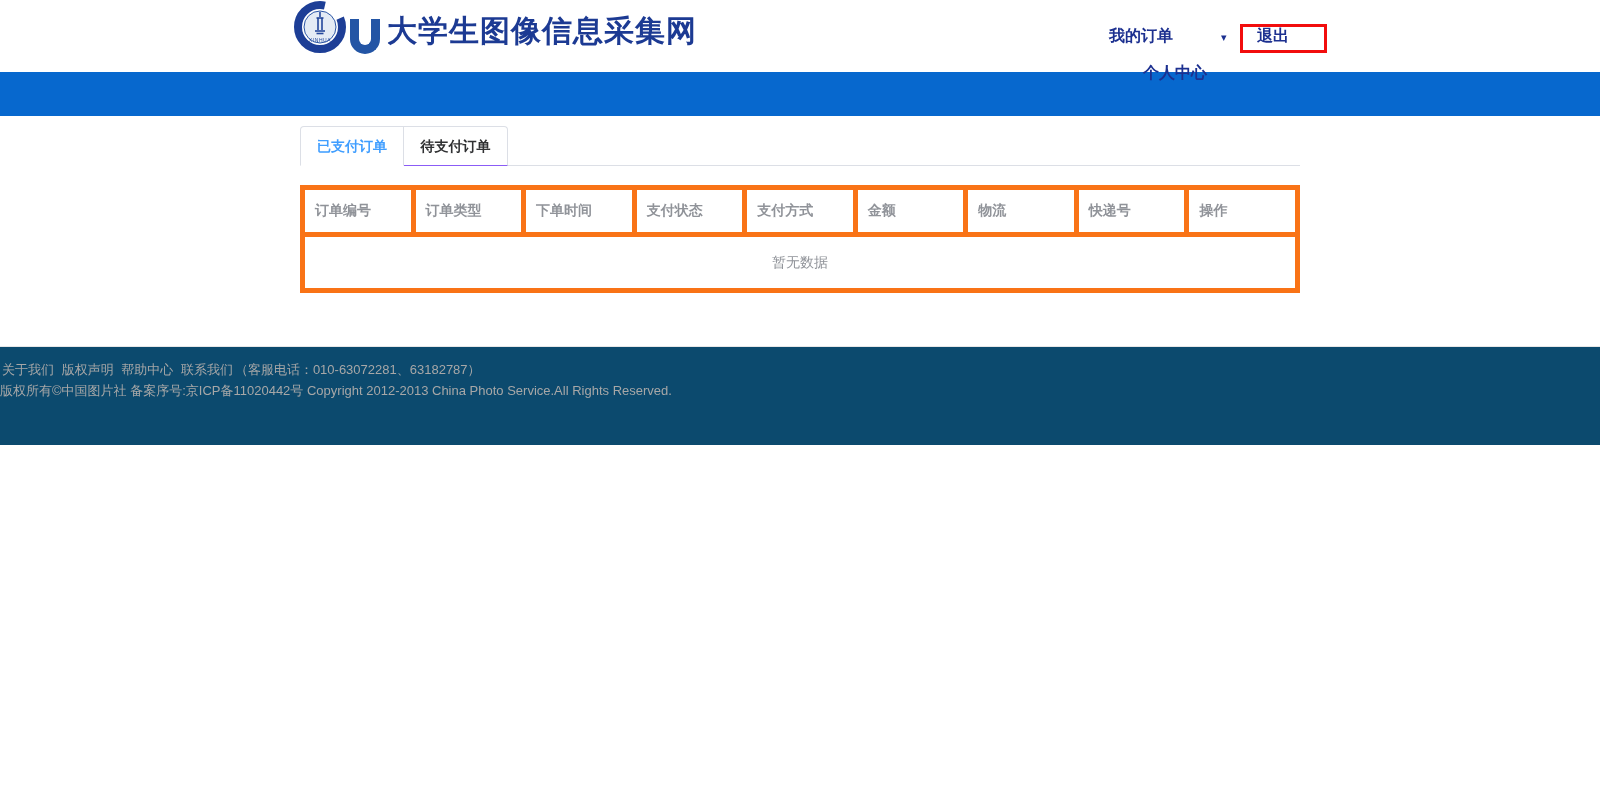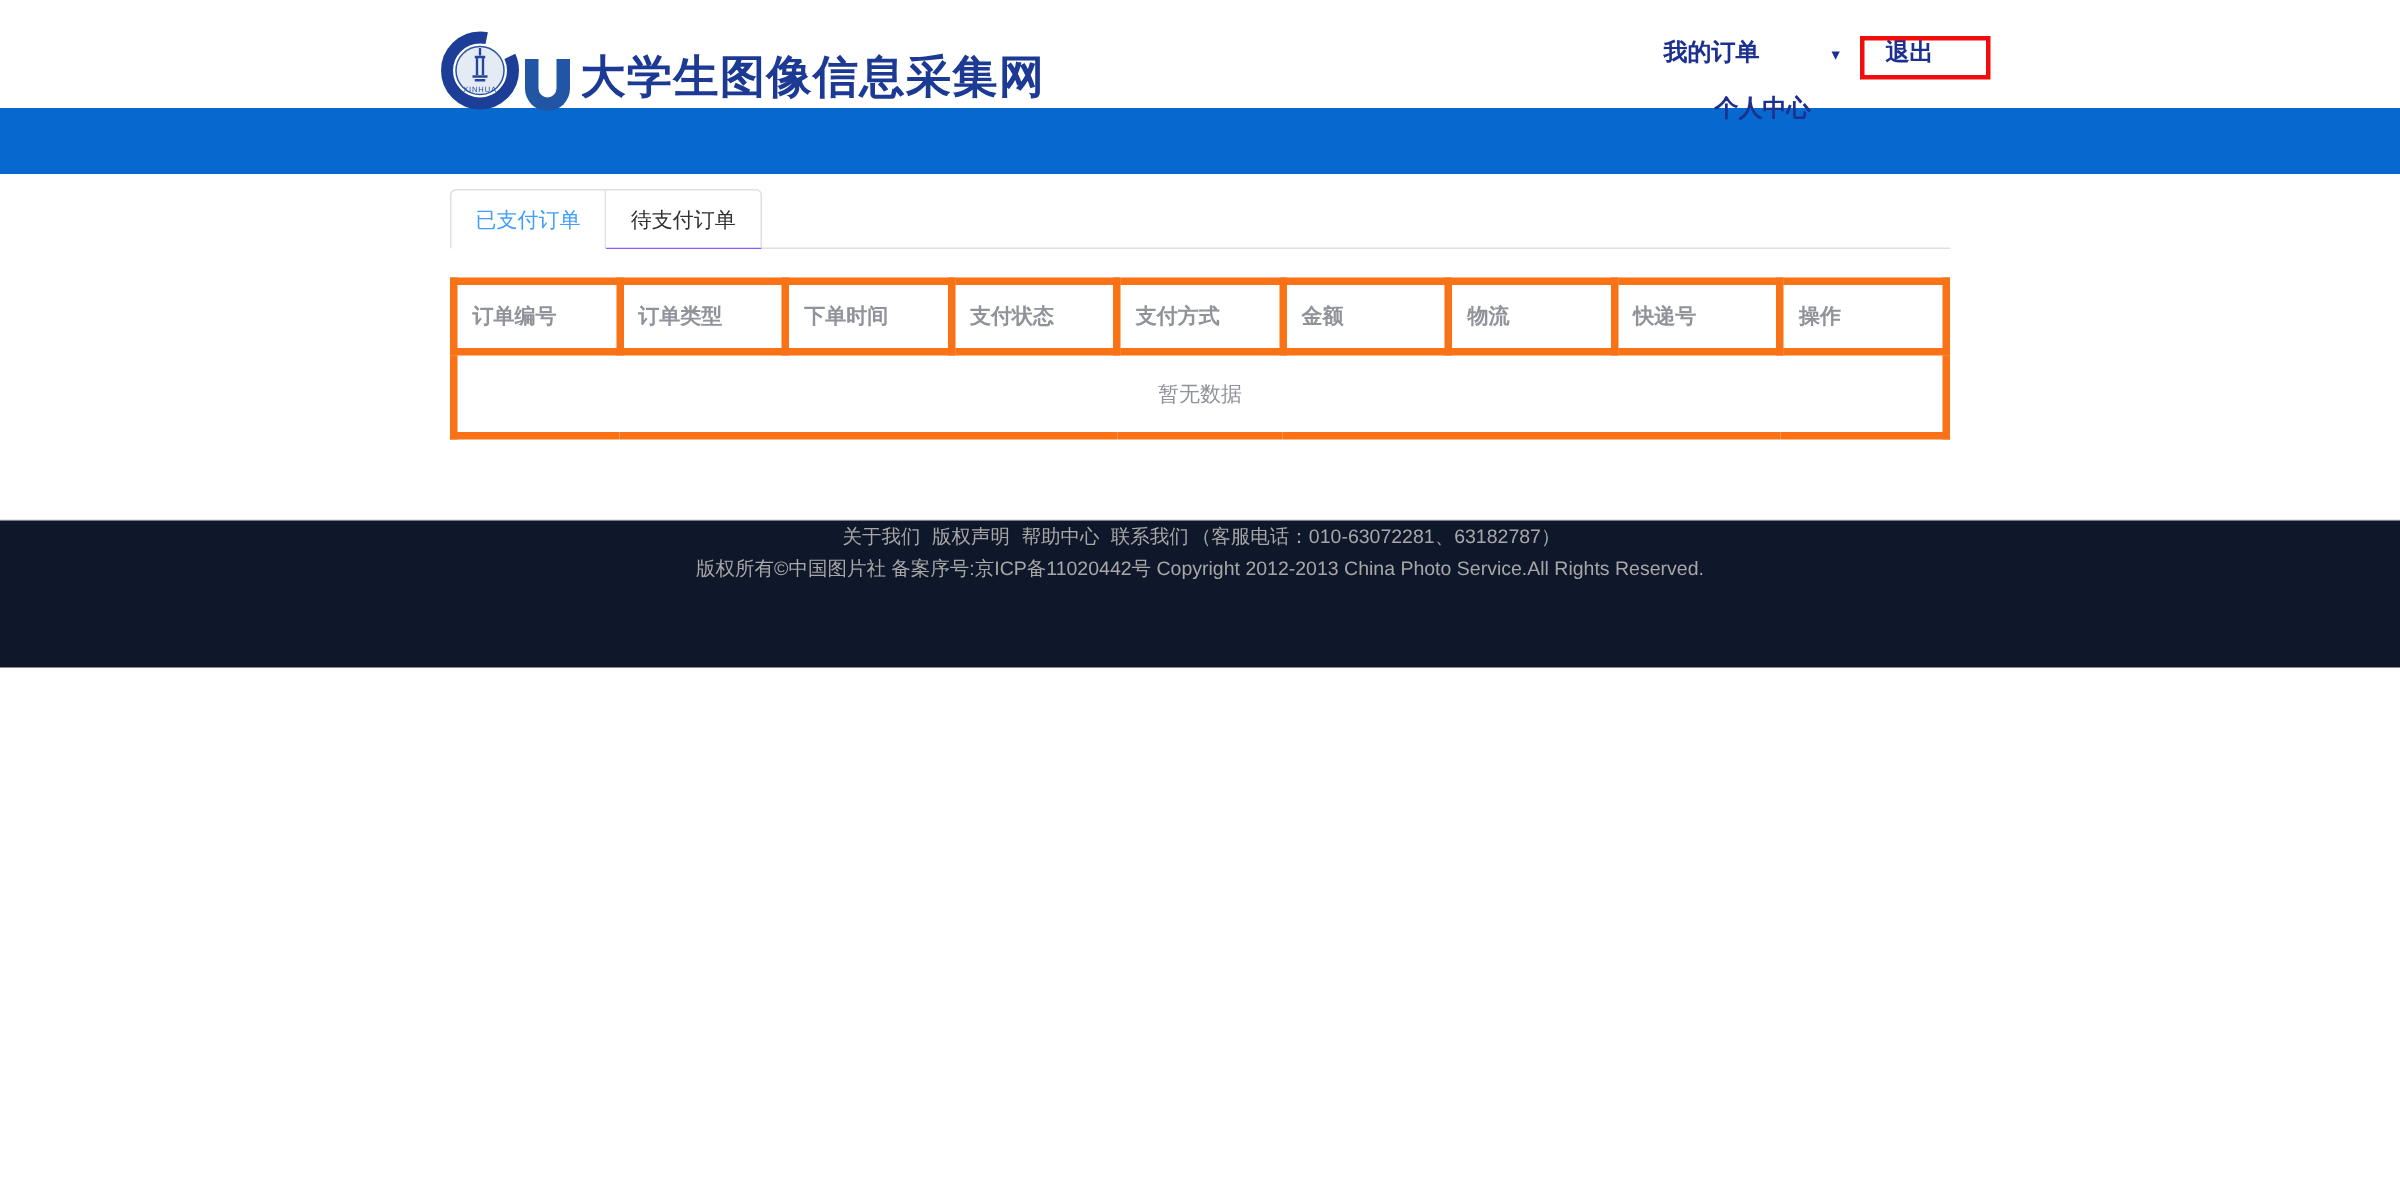--- a/index.html
+++ b/index.html
@@ -11,21 +11,21 @@
     overflow: hidden;
   }
 
   
   .site-header {
     position: relative;
     width: 1600px; height: 72px;
     background: #ffffff;
   }
   .logo-link {
-    position: absolute; left: 293px; top: 20px;
+    position: absolute; left: 293px; top: 0;
     display: flex; align-items: center;
     text-decoration: none;
     cursor: pointer;
     text-align: right;
   }
   .emblem { width: 54px; height: 54px; display: block; }
   .letter-u {
     width: 30px; height: 35px;
     border: 9px solid #2355a5;
     border-top: none;
@@ -88,20 +88,21 @@
     width: 104px;
     text-align: center;
     font-size: 14px;
     color: #303133;
     border: 1px solid #dcdfe6;
     border-bottom: none;
     margin-bottom: -1px;
     background: #fff;
     cursor: pointer;
     position: relative;
+    font-weight: bold;
   }
   .tab.first { border-radius: 4px 0 0 0; }
   .tab + .tab { border-left: none; border-radius: 0 4px 0 0; }
   .tab.active {
     color: #409eff;
     border-bottom: 1px solid #ffffff;
   }
   .tab:not(.active) { border-bottom: 1px solid #8b5cf6; }
 
   .orders-table {
@@ -129,23 +130,23 @@
     color: #909399;
     background: #ffffff;
     margin-top: 44px;
   }
 
   
   .site-footer {
     margin-top: 53px;
     width: 1600px;
     height: 99px;
-    background: #0f172a;
+    background: #0c4a6e;
     border-top: 1px solid #e7e7e7;
-    text-align: center;
+    padding-top: 12px;
   }
   .footer-line {
     font-size: 13px;
     color: #a7a7a7;
     line-height: 21px;
     white-space: nowrap;
   }
   .footer-line a {
     color: #a7a7a7;
     text-decoration: none;

